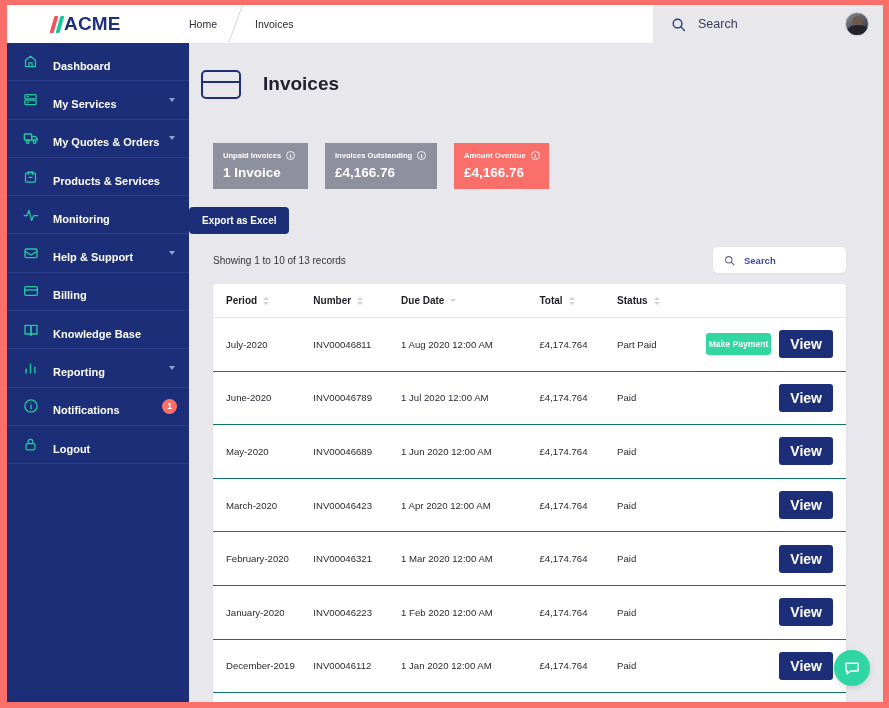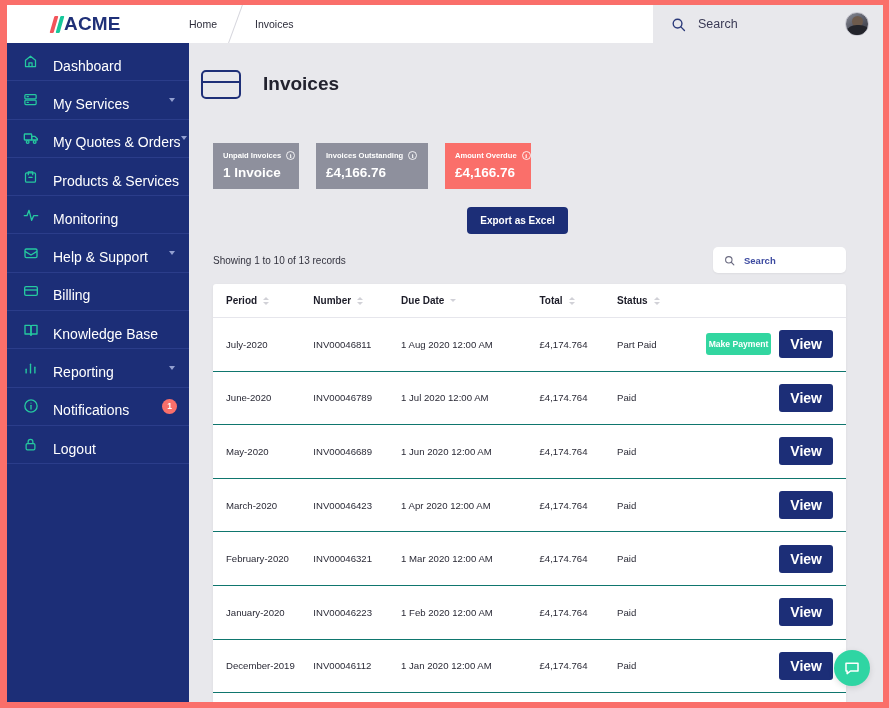--- a/index.html
+++ b/index.html
@@ -152,22 +152,22 @@
   }
   .nav-icon {
     width: 19px; height: 19px;
     flex-shrink: 0;
     display: flex;
     align-items: center;
     justify-content: center;
     color: #25c9a0;
   }
   .nav-label {
-    font-size: 14px;
-    font-weight: 400;
+    font-size: 11px;
+    font-weight: 700;
     color: #ffffff;
     margin-left: 13px;
     white-space: nowrap;
     margin-top: 8px;
   }
   .nav-caret {
     margin-left: auto;
     margin-right: 14px;
     width: 0; height: 0;
     border-left: 3.5px solid transparent;
@@ -224,21 +224,21 @@
     margin-left: 22px;
   }
 
   
   #stats {
     display: flex;
     gap: 17px;
     padding: 38px 0 0 24px;
   }
   .stat-card {
-    width: 86px;
+    width: 95px;
     height: 46px;
     padding: 8px 10px 0 10px;
     flex-shrink: 0;
   }
   .stat-card.wide { width: 112px; }
   .stat-card.grey { background: #8e909d; }
   .stat-card.red  { background: #fa6f6a; }
   .stat-top {
     display: flex;
     align-items: center;
@@ -266,21 +266,21 @@
     font-size: 13.5px;
     font-weight: 700;
     color: #ffffff;
     margin-top: 5px;
     white-space: nowrap;
   }
 
   
   #export-row {
     display: flex;
-    justify-content: center;
+    justify-content: flex-start;
     padding: 18px 37px 0 0;
   }
   #export-btn {
     background: #1c2e77;
     color: #fff;
     font-size: 10px;
     font-weight: 700;
     border: none;
     border-radius: 4px;
     padding: 8px 13px;

